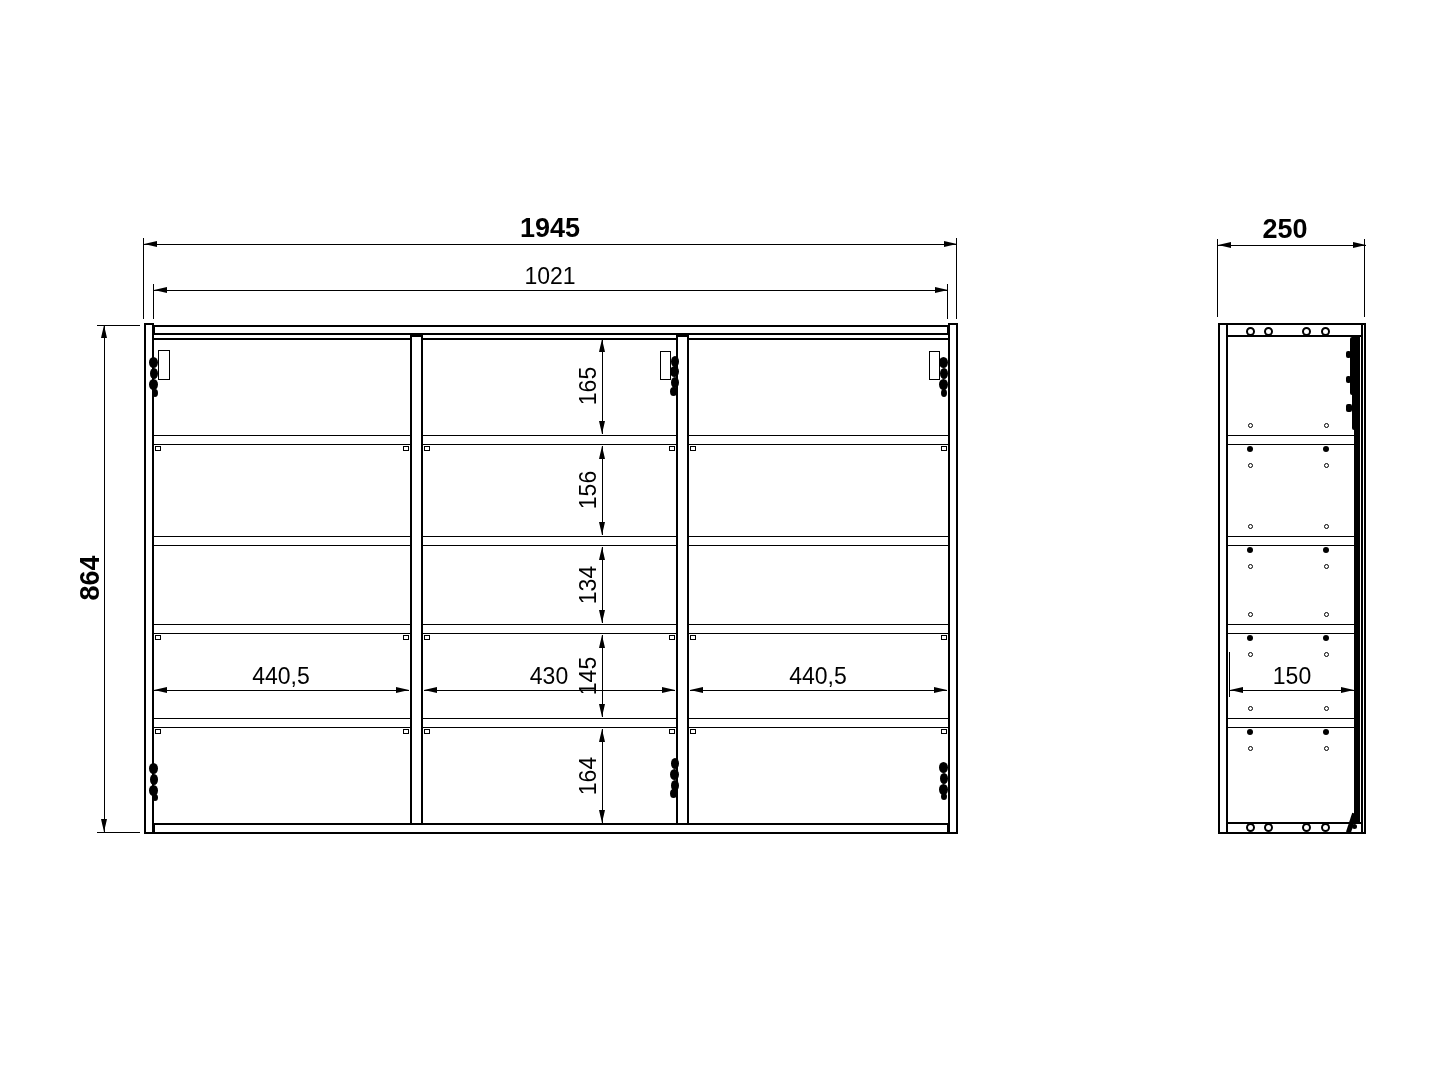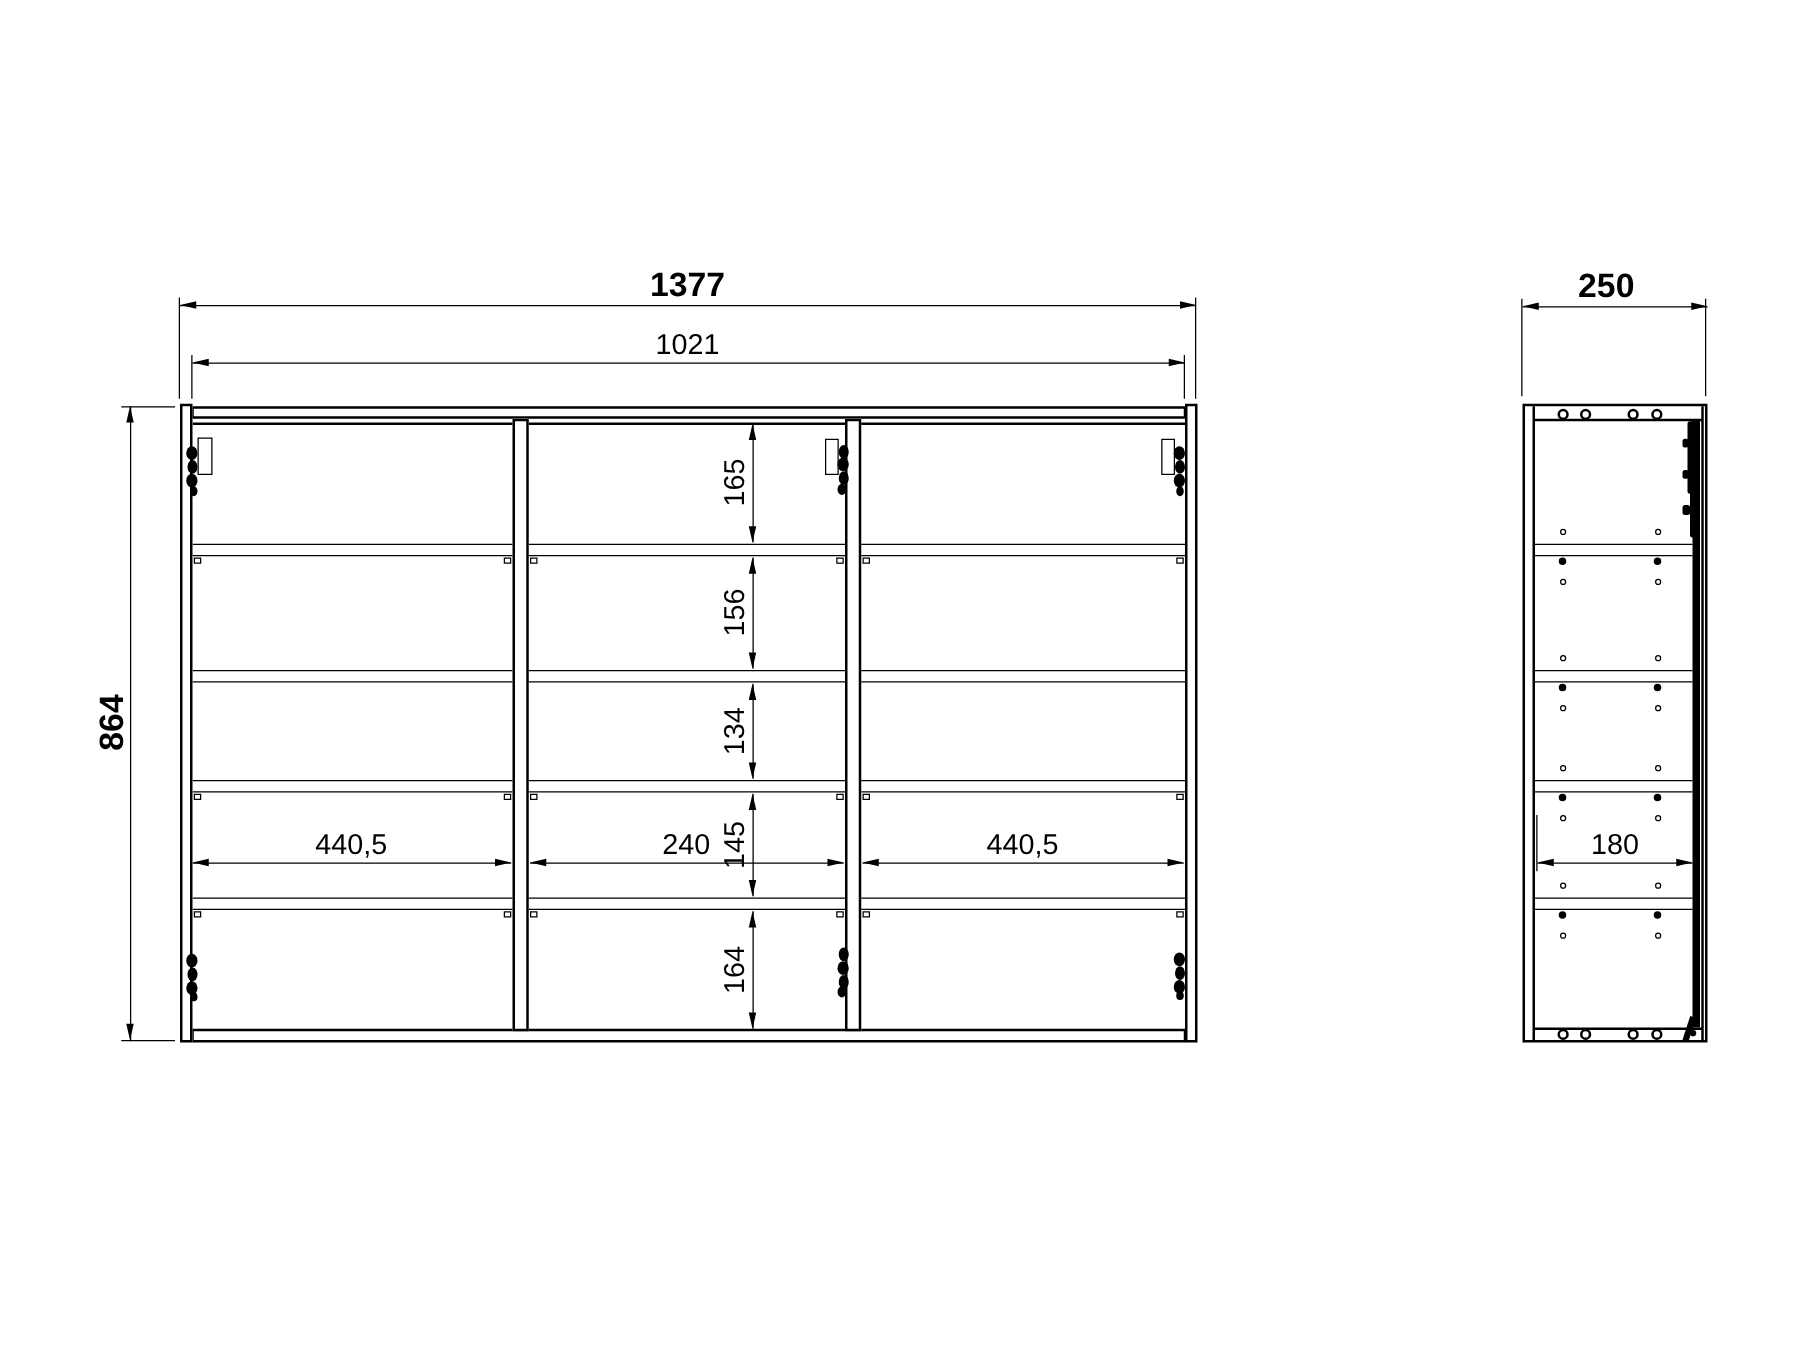--- a/index.html
+++ b/index.html
@@ -113,21 +113,21 @@
     </div>
   </div>
 
   <div>
 
     <div class="vd" style="left:143px;top:238px;height:81px;"></div>
     <div class="vd" style="left:956px;top:238px;height:81px;"></div>
     <div class="hd" style="left:144px;top:244px;width:813px;"></div>
     <div class="arl" style="left:144px;top:241px;"></div>
     <div class="arr" style="left:944px;top:241px;"></div>
-    <div class="lblb" style="left:550px;top:228px;">1377</div>
+    <div class="lblb" style="left:550px;top:228px;">1945</div>
 
     <div class="vd" style="left:153px;top:284px;height:35px;"></div>
     <div class="vd" style="left:947px;top:284px;height:35px;"></div>
     <div class="hd" style="left:154px;top:290px;width:794px;"></div>
     <div class="arl" style="left:154px;top:287px;"></div>
     <div class="arr" style="left:935px;top:287px;"></div>
     <div class="lbl" style="left:550px;top:276px;">1021</div>
 
     <div class="hd" style="left:97px;top:325px;width:43px;"></div>
     <div class="hd" style="left:97px;top:832px;width:43px;"></div>
@@ -162,21 +162,21 @@
     <div class="lbl rot" style="left:588px;top:776px;">164</div>
 
     <div class="hd" style="left:154px;top:690px;width:255px;"></div>
     <div class="arl" style="left:154px;top:687px;"></div>
     <div class="arr" style="left:396px;top:687px;"></div>
     <div class="lbl" style="left:281px;top:676px;">440,5</div>
 
     <div class="hd" style="left:424px;top:690px;width:251px;"></div>
     <div class="arl" style="left:424px;top:687px;"></div>
     <div class="arr" style="left:662px;top:687px;"></div>
-    <div class="lbl" style="left:549px;top:676px;">240</div>
+    <div class="lbl" style="left:549px;top:676px;">430</div>
 
     <div class="hd" style="left:690px;top:690px;width:257px;"></div>
     <div class="arl" style="left:690px;top:687px;"></div>
     <div class="arr" style="left:934px;top:687px;"></div>
     <div class="lbl" style="left:818px;top:676px;">440,5</div>
   </div>
 
   <div>
 
     <div class="box" style="left:1218px;top:323px;width:148px;height:511px;"></div>
@@ -242,16 +242,16 @@
     <div class="vd" style="left:1364px;top:239px;height:78px;"></div>
     <div class="hd" style="left:1218px;top:245px;width:148px;"></div>
     <div class="arl" style="left:1218px;top:242px;"></div>
     <div class="arr" style="left:1353px;top:242px;"></div>
     <div class="lblb" style="left:1285px;top:229px;">250</div>
 
     <div class="vd" style="left:1229px;top:652px;height:45px;"></div>
     <div class="hd" style="left:1230px;top:690px;width:124px;"></div>
     <div class="arl" style="left:1230px;top:687px;"></div>
     <div class="arr" style="left:1341px;top:687px;"></div>
-    <div class="lbl" style="left:1292px;top:676px;">180</div>
+    <div class="lbl" style="left:1292px;top:676px;">150</div>
   </div>
 
 </div>
 
 </body></html>

